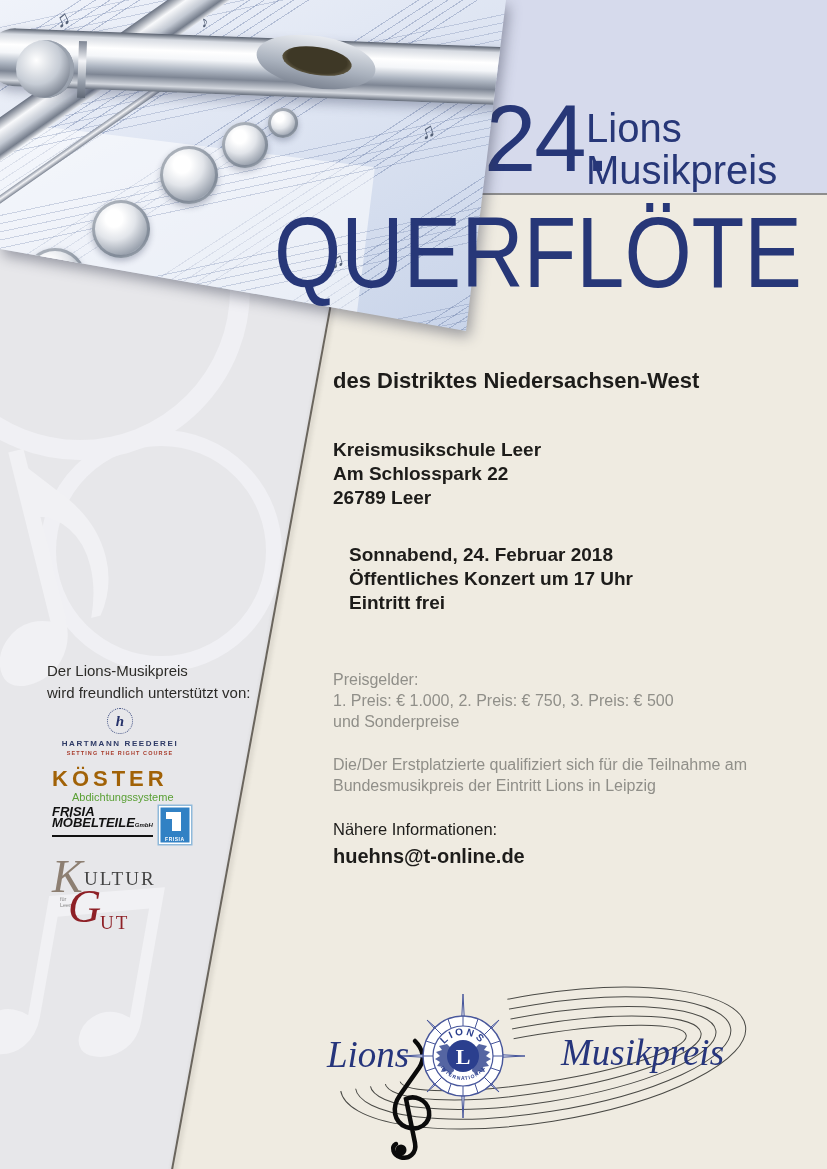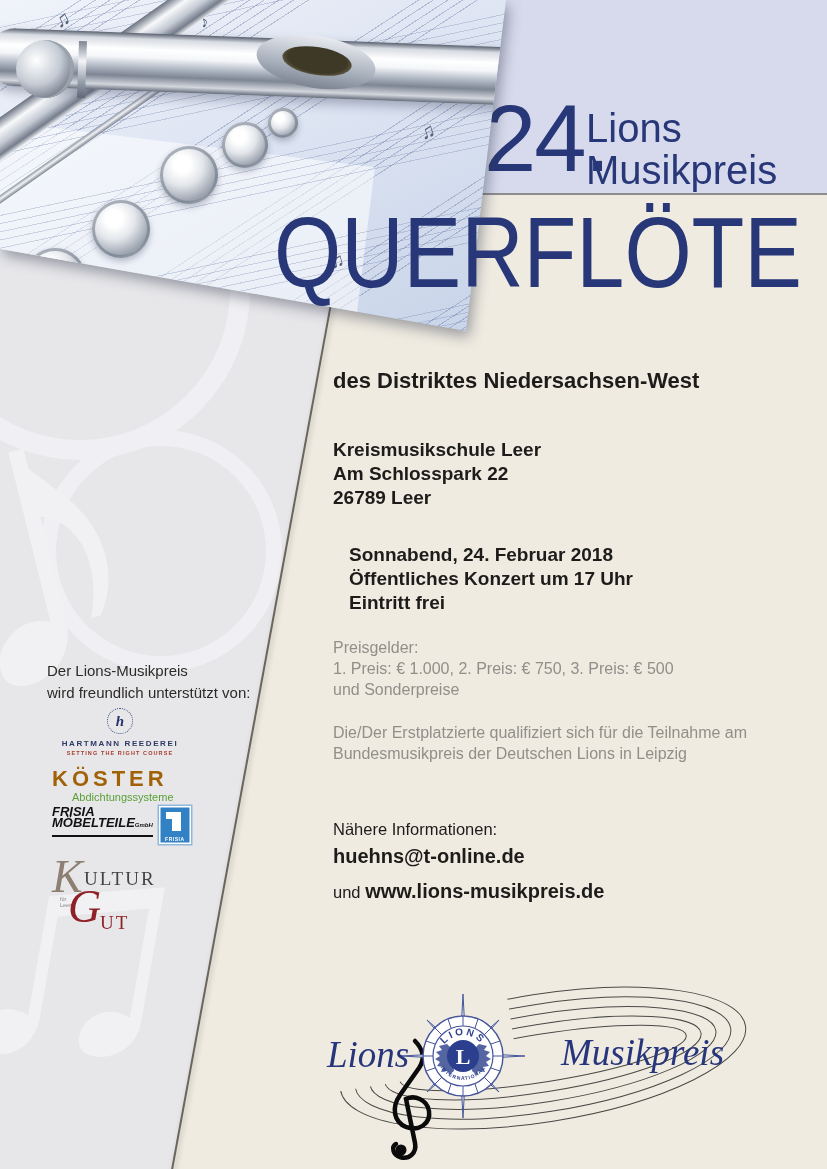--- a/index.html
+++ b/index.html
@@ -67,21 +67,21 @@
      background:linear-gradient(to bottom,#8c94a2,#f2f3f6 45%,#79818f);}
   .key{position:absolute;border-radius:50%;
      background:radial-gradient(circle at 38% 32%,#ffffff 0 16%,#e2e5ea 40%,#99a1ad 70%,#eceef1 84%,#6a7280);
      box-shadow:inset 0 0 0 3px rgba(110,120,135,.55),0 3px 6px rgba(40,50,80,.3);}
 
   
   .copy{position:absolute;left:333px;color:#1d1c1a;z-index:4;}
   .district{top:368px;font-size:22px;font-weight:700;}
   .addr{top:438px;font-size:19px;font-weight:700;line-height:24px;}
   .datebox{top:543px;font-size:19px;font-weight:700;line-height:24px;margin-left:16px;}
-  .graybox{color:#908f89;font-size:16px;line-height:21px;font-weight:400;}
+  .graybox{color:#908f89;font-size:16px;line-height:21px;font-weight:400;margin-top:32px;}
   .prizes{top:637px;}
   .qual{top:722px;}
   .naehere{top:820px;font-size:16.5px;}
   .email{top:845px;font-size:20px;font-weight:700;}
   .undwww{top:880px;font-size:16.5px;}
   .undwww b{font-size:20px;}
 
   
   .sp-intro{position:absolute;left:47px;top:660px;font-size:15px;line-height:22px;
             color:#2c2b28;z-index:4;}
@@ -188,26 +188,25 @@
   </div>
 
   <div class="copy graybox prizes">
     <div>Preisgelder:</div>
     <div>1. Preis: € 1.000, 2. Preis: € 750, 3. Preis: € 500</div>
     <div>und Sonderpreise</div>
   </div>
 
   <div class="copy graybox qual">
     <div>Die/Der Erstplatzierte qualifiziert sich für die Teilnahme am</div>
-    <div>Bundesmusikpreis der Deutschen Lions in Leipzig</div>
+    <div>Bundesmusikpreis der Eintritt Lions in Leipzig</div>
   </div>
 
   <div class="copy naehere">Nähere Informationen:</div>
   <div class="copy email">huehns@t-online.de</div>
-  <div class="copy undwww"><span>und </span><b>www.lions-musikpreis.de</b></div>
 
   <div class="sp-intro">
     <div>Der Lions-Musikpreis</div>
     <div>wird freundlich unterstützt von:</div>
   </div>
 
   <div class="sponsor hartmann">
     <div class="h-circle">
       <span>h</span>
     </div>

